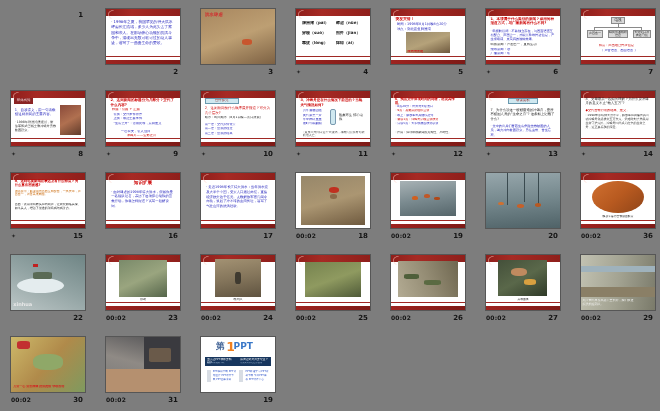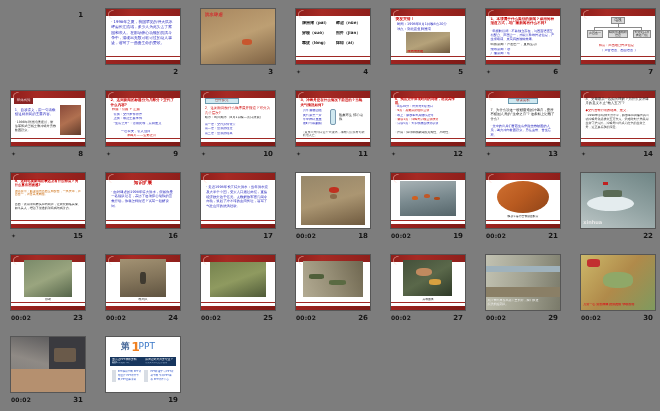--- a/index.html
+++ b/index.html
@@ -334,31 +334,46 @@
       </div>
       <div class="foot">
         <div class="foot-left">
           <span class="timing">00:02</span>
         </div>
         <span class="num">19</span>
       </div>
     </div>
     <div class="cell">
       <div class="thumb">
+        <div class="el el-ph" style="left: 0%; top: 0%; width: 100%; height: 100%; background: linear-gradient(175deg, rgb(151, 167, 172), rgb(116, 135, 140), rgb(79, 98, 103));"></div>
+        <div class="el el-bx" style="left: 28%; top: 0%; width: 1%; height: 58%; background: rgb(58, 74, 79);"></div>
+        <div class="el el-bx" style="left: 52%; top: 0%; width: 1%; height: 52%; background: rgb(58, 74, 79);"></div>
+        <div class="el el-bx" style="left: 70%; top: 0%; width: 1%; height: 60%; background: rgb(58, 74, 79);"></div>
+        <div class="el el-bx" style="left: 16%; top: 52%; width: 9%; height: 7%; background: rgb(208, 112, 48); border-radius: 45%;"></div>
+        <div class="el el-bx" style="left: 42%; top: 56%; width: 10%; height: 7%; background: rgb(200, 96, 40); border-radius: 45%;"></div>
+        <div class="el el-bx" style="left: 66%; top: 54%; width: 9%; height: 7%; background: rgb(184, 88, 32); border-radius: 45%;"></div>
+      </div>
+      <div class="foot">
+        <div class="foot-left"></div>
+        <span class="num">20</span>
+      </div>
+    </div>
+    <div class="cell">
+      <div class="thumb">
         <div class="tpl-top"></div>
         <div class="tpl-line"></div>
         <div class="tpl-bot"></div>
         <div class="el el-ph" style="left: 15%; top: 15%; width: 70%; height: 58%; background: linear-gradient(140deg, rgb(208, 112, 48), rgb(184, 90, 32), rgb(143, 68, 24)); border-radius: 50%;"></div>
         <div class="el el-tx" style="left: 18%; top: 76%; width: 64%; font-size: 2.8px; color: rgb(34, 34, 34); text-align: center;">解放军奋力营救被困群众</div>
       </div>
       <div class="foot">
         <div class="foot-left">
           <span class="timing">00:02</span>
         </div>
-        <span class="num">21</span>
+        <span class="num">36</span>
       </div>
     </div>
     <div class="cell">
       <div class="thumb">
         <div class="el el-ph" style="left: 0%; top: 0%; width: 100%; height: 100%; background: linear-gradient(25deg, rgb(188, 198, 198), rgb(147, 164, 164), rgb(111, 133, 133));"></div>
         <div class="el el-bx" style="left: 8%; top: 42%; width: 64%; height: 28%; background: rgb(228, 236, 238); border-radius: 50%;"></div>
         <div class="el el-bx" style="left: 30%; top: 30%; width: 26%; height: 14%; background: rgb(90, 106, 85); border-radius: 20%;"></div>
         <div class="el el-bx" style="left: 30%; top: 17%; width: 6%; height: 5%; background: rgb(192, 32, 32);"></div>
         <div class="el el-tx" style="left: 3%; top: 83%; width: 40%; font-size: 5px; color: rgb(232, 232, 232); font-weight: bold;">xinhua</div>
       </div>
@@ -484,21 +499,21 @@
         <div class="foot-left">
           <span class="timing">00:02</span>
         </div>
         <span class="num">31</span>
       </div>
     </div>
     <div class="cell">
       <div class="thumb">
         <div class="el el-tx" style="left: 20%; top: 8%; width: 14%; font-size: 9px; color: rgb(74, 106, 154); font-weight: bold;">第</div>
         <div class="el el-tx" style="left: 34%; top: 4%; width: 10%; font-size: 13px; color: rgb(240, 128, 32); font-weight: bold;">1</div>
-        <div class="el el-tx" style="left: 44%; top: 8%; width: 34%; font-size: 9px; color: rgb(58, 120, 200); font-weight: normal;">PPT</div>
+        <div class="el el-tx" style="left: 44%; top: 8%; width: 34%; font-size: 9px; color: rgb(58, 120, 200); font-weight: bold;">PPT</div>
         <div class="el el-bx" style="left: 5%; top: 36%; width: 90%; height: 17%; background: rgb(23, 54, 94);"></div>
         <div class="el el-tx" style="left: 8%; top: 38%; width: 40%; font-size: 2.8px; color: rgb(255, 255, 255);">怎么让PPT模板更精彩？</div>
         <div class="el el-tx" style="left: 53%; top: 38%; width: 40%; font-size: 2.8px; color: rgb(255, 255, 255);">如何让幻灯片更专业？</div>
         <div class="el el-tx" style="left: 8%; top: 45%; width: 40%; font-size: 2.2px; color: rgb(154, 180, 208);">海量模板免费下载</div>
         <div class="el el-tx" style="left: 53%; top: 45%; width: 40%; font-size: 2.2px; color: rgb(154, 180, 208);">优质素材教程任你选用</div>
         <div class="el el-bx" style="left: 8%; top: 60%; width: 5%; height: 22%; background: rgb(216, 221, 228);"></div>
         <div class="el el-tx" style="left: 16%; top: 60%; width: 32%; font-size: 2.6px; color: rgb(42, 80, 200); line-height: 1.5;">PPT模板下载 PPT背景图片 PPT课件下载 PPT图表素材</div>
         <div class="el el-bx" style="left: 52%; top: 60%; width: 5%; height: 22%; background: rgb(216, 221, 228);"></div>
         <div class="el el-tx" style="left: 60%; top: 60%; width: 32%; font-size: 2.6px; color: rgb(42, 80, 200); line-height: 1.5;">PPT教程学习 PPT素材下载 节日PPT模板 PPT课件中心</div>
       </div>

